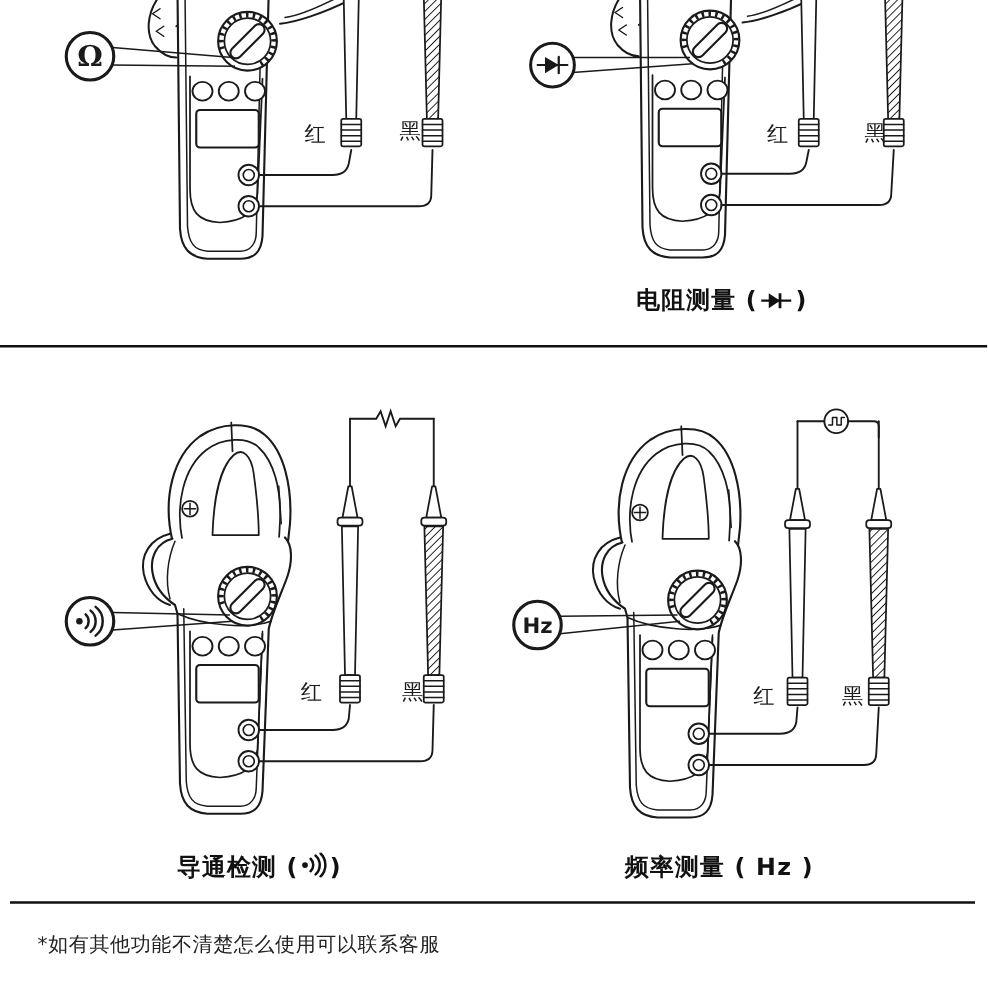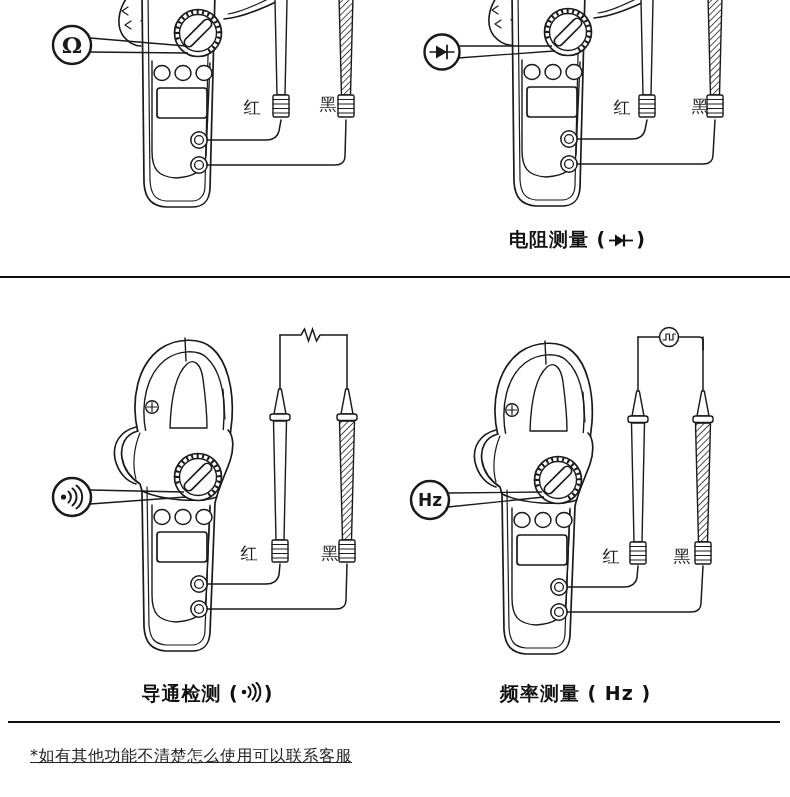--- a/index.html
+++ b/index.html
@@ -14,21 +14,21 @@
   .leader{stroke:#1a1a1a;fill:none;stroke-width:1.3;}
   .bubble{stroke:#1a1a1a;fill:#fff;stroke-width:2.5;}
   .inkfill{fill:#1a1a1a;stroke:none;}
   text.lbl{font:17px "DejaVu Sans",sans-serif;fill:#1a1a1a;}
   text.omega{font:bold 23px "DejaVu Serif",serif;fill:#1a1a1a;}
   text.hz{font:bold 17px "DejaVu Sans",sans-serif;fill:#1a1a1a;}
   .caption{position:absolute;width:395px;text-align:center;font:bold 19px "DejaVu Sans",sans-serif;
            color:#111;letter-spacing:1px;white-space:nowrap;}
   .cap-ic{vertical-align:-2px;margin:0 2px;}
   .divider{position:absolute;background:#111;}
-  .footer-note{position:absolute;font:16px "DejaVu Sans",sans-serif;color:#222;letter-spacing:.5px;text-decoration:underline;}
+  .footer-note{position:absolute;font:16px "DejaVu Sans",sans-serif;color:#222;letter-spacing:.5px;}
 </style>
 </head>
 <body>
 
 <div id="page">
 
   <svg id="diagram" width="790" height="730" viewBox="0 0 790 730" xmlns="http://www.w3.org/2000/svg">
     <defs>
       <pattern id="hatch" width="4.5" height="4.5" patternUnits="userSpaceOnUse" patternTransform="rotate(45)">
         <line x1="0" y1="0" x2="0" y2="4.5" stroke="#1a1a1a" stroke-width="1.5"></line>

